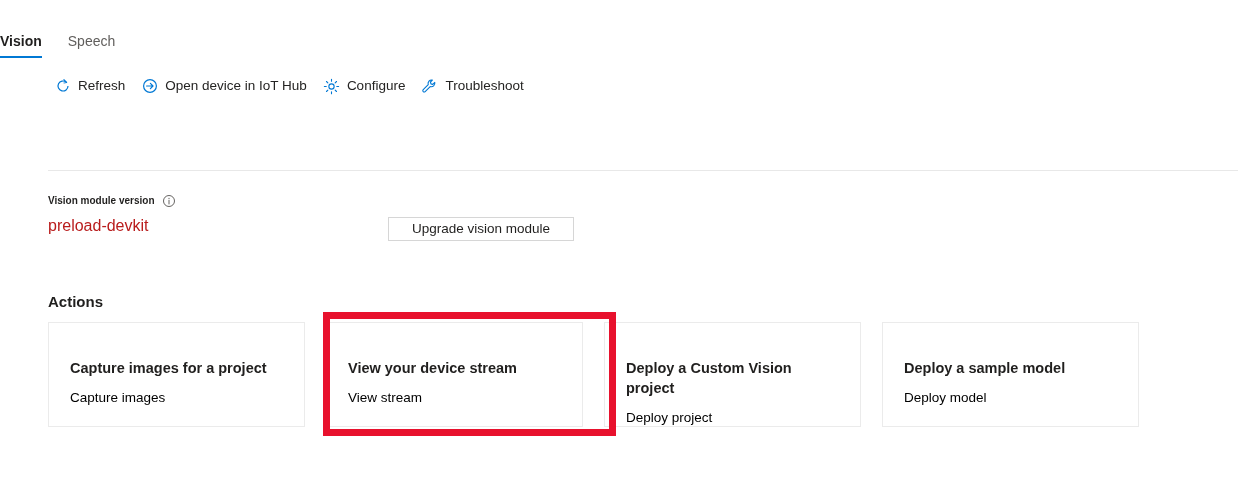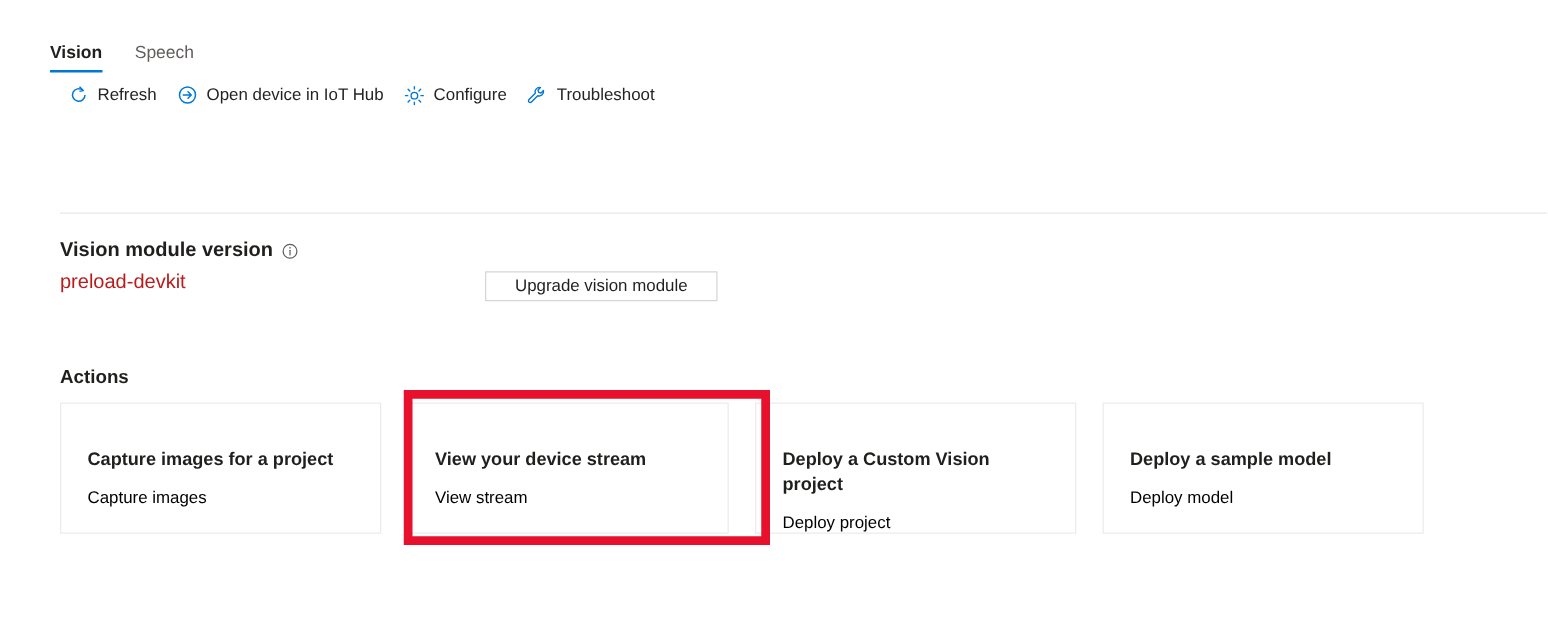--- a/index.html
+++ b/index.html
@@ -46,21 +46,20 @@
     color: #605e5c;
     font-size: 15px;
     line-height: 10px;
   }
 
   
   .tabs {
     display: flex;
     align-items: flex-end;
     gap: 26px;
-    padding-left: 40px;
     height: 36px;
     margin-top: 22px;
   }
   .tab {
     position: relative;
     font-size: 14px;
     color: #605e5c;
     padding-bottom: 9px;
     cursor: pointer;
     line-height: 16px;
@@ -70,21 +69,21 @@
     content: "";
     position: absolute;
     left: 0; right: 0; bottom: 0;
     height: 2px;
     background: #0078d4;
   }
 
   
   .commandbar {
     display: flex;
-    align-items: flex-start;
+    align-items: flex-end;
     gap: 0px;
     padding-left: 48px;
     height: 38px;
     margin-top: 4px;
   }
   .cmd {
     display: flex;
     align-items: center;
     gap: 7px;
     padding: 5px 10px 5px 6px;
@@ -117,21 +116,21 @@
     position: absolute;
     left: 48px;
     top: 170px;
   }
   .version-label-row {
     display: flex;
     align-items: center;
     gap: 7px;
   }
   .version-label {
-    font-size: 16px;
+    font-size: 10px;
     font-weight: 700;
     color: #201f1e;
     line-height: 18px;
   }
   .info-outline {
     width: 14px; height: 14px;
     flex: 0 0 auto;
     color: #605e5c;
   }
   .version-value {

